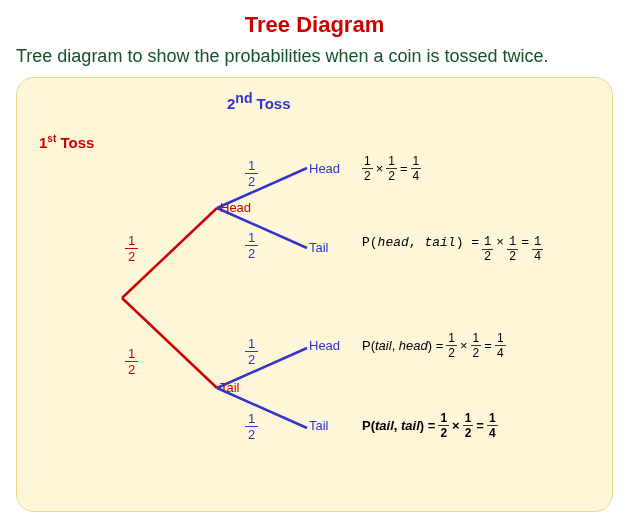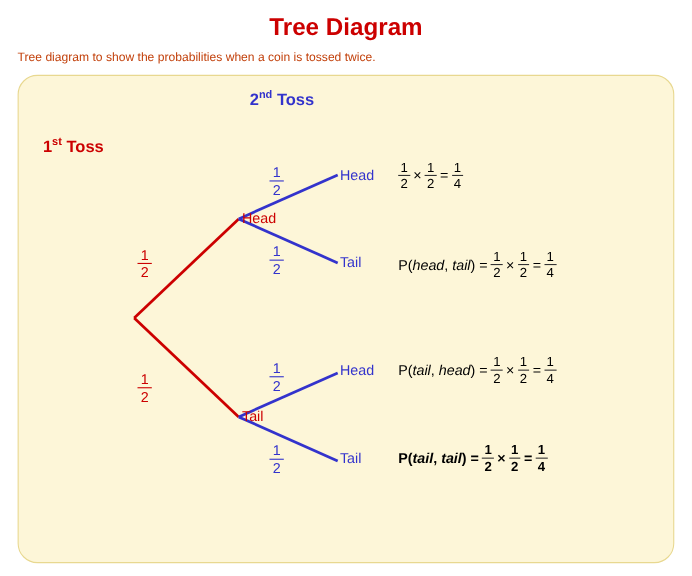--- a/index.html
+++ b/index.html
@@ -18,42 +18,42 @@
       flex-direction: column;
     }
     .title {
       text-align: center;
       font-size: 22px;
       font-weight: bold;
       color: #c00;
       margin-bottom: 8px;
     }
     .subtitle {
-      font-size: 11px;
-      color: #c2410c;
+      font-size: 18px;
+      color: #14532d;
       margin-bottom: 10px;
     }
     .diagram-container {
       background: #fdf6d8;
       border-radius: 18px;
       border: 1.5px solid #e8d890;
       flex: 1;
       position: relative;
       overflow: hidden;
     }
     .second-toss-label {
       position: absolute;
       top: 12px;
       left: 210px;
       font-size: 15px;
       color: #33c;
       font-weight: bold;
     }
     .second-toss-label sup {
-      font-size: 10px;
+      font-size: 14px;
       text-align: center;
     }
     .first-toss-label {
       position: absolute;
       top: 55px;
       left: 22px;
       font-size: 15px;
       color: #c00;
       font-weight: bold;
     }
@@ -142,21 +142,21 @@
         <span style="border-bottom:1px solid #333;padding:0 2px;">1</span>
         <span style="padding:0 2px;">2</span>
       </span>
       <span>=</span>
       <span style="display:inline-flex;flex-direction:column;align-items:center;font-size:12px;">
         <span style="border-bottom:1px solid #333;padding:0 2px;">1</span>
         <span style="padding:0 2px;">4</span>
       </span>
     </div>
 
-    <div style="position:absolute; top:157px; left:345px; display:flex; align-items:center; font-size:13px; gap:3px;">
+    <div style="position:absolute; top:157px; left:345px; display:flex; font-size:13px; gap:3px;font-family:Liberation Mono, monospace;">
       <span>P(<span style="font-style:italic;">head</span>, <span style="font-style:italic;">tail</span>) =</span>
       <span style="display:inline-flex;flex-direction:column;align-items:center;font-size:12px;">
         <span style="border-bottom:1px solid #333;padding:0 2px;">1</span>
         <span style="padding:0 2px;">2</span>
       </span>
       <span>×</span>
       <span style="display:inline-flex;flex-direction:column;align-items:center;font-size:12px;">
         <span style="border-bottom:1px solid #333;padding:0 2px;">1</span>
         <span style="padding:0 2px;">2</span>
       </span>

